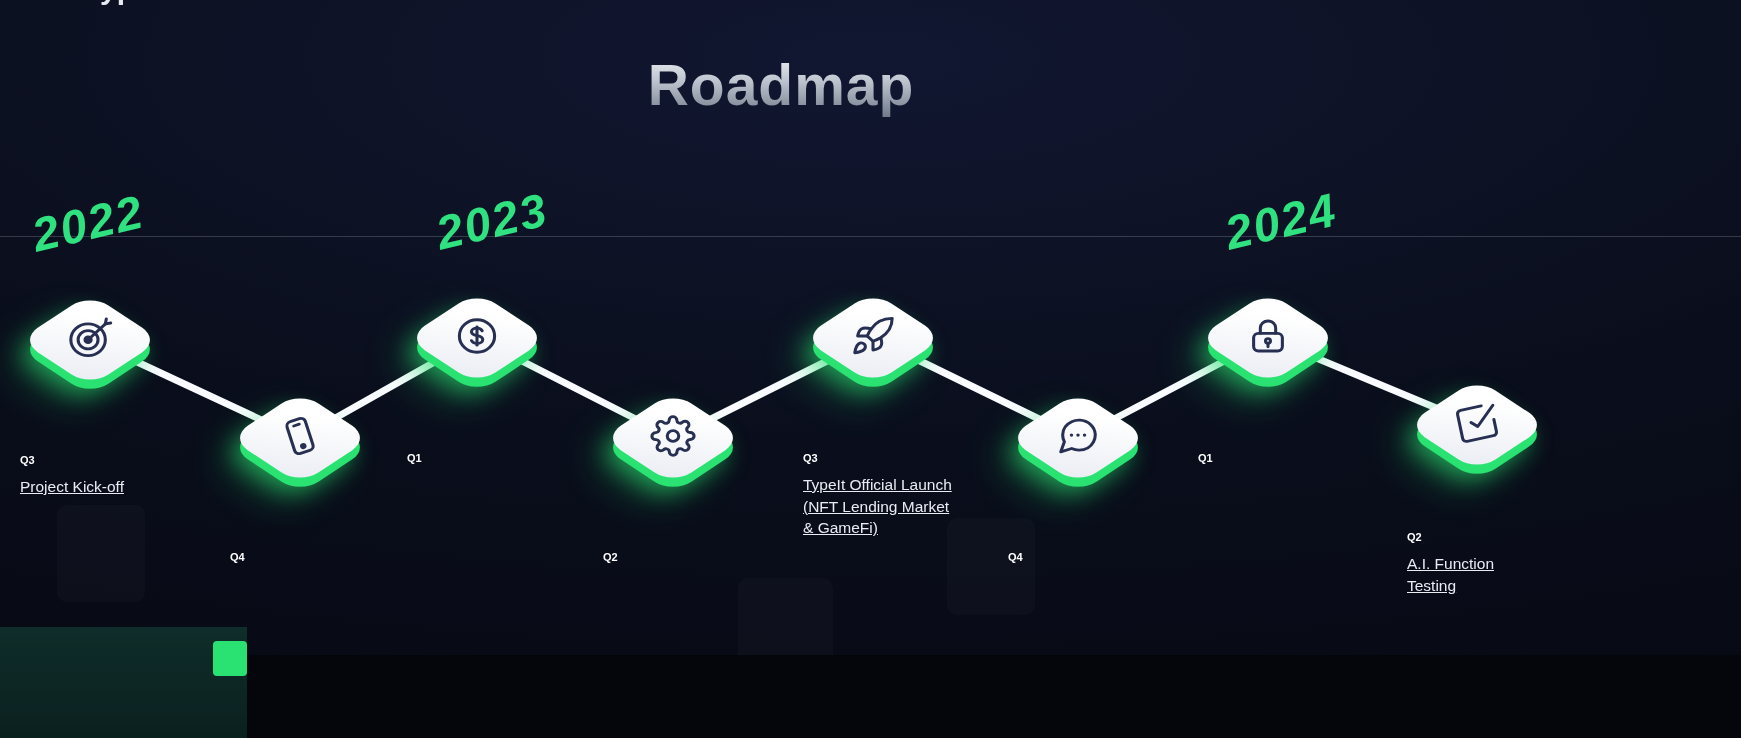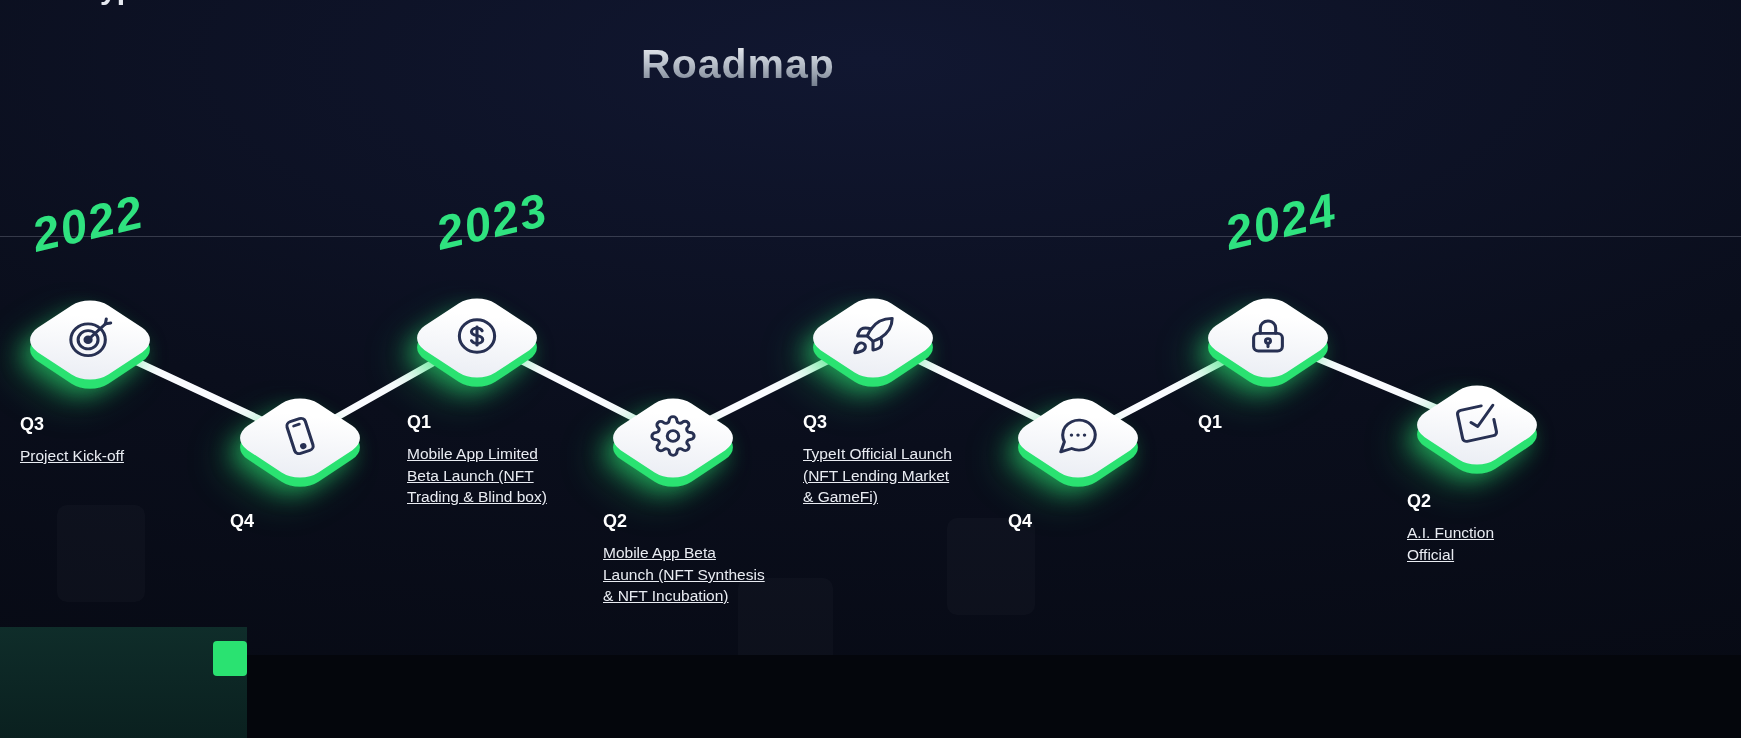--- a/index.html
+++ b/index.html
@@ -11,22 +11,22 @@
   
   .decor{position:absolute;background:rgba(255,255,255,0.025);border-radius:10px;z-index:0;}
   .bottom-band{position:absolute;left:0;top:655px;width:100%;height:83px;background:#04060c;z-index:0;}
   .teal-block{position:absolute;left:0;top:627px;width:247px;height:111px;
     background:linear-gradient(180deg,#0f2d2a 0%,#0a201f 100%);z-index:1;}
   .green-chip{position:absolute;left:213px;top:641px;width:34px;height:35px;border-radius:4px;background:#2ae271;z-index:2;}
 
   .logo{position:absolute;left:84px;top:-28px;font-size:30px;font-weight:700;color:#e6e9f0;z-index:3;}
 
   .title{
-    position:absolute;left:738px;top:14px;transform:translateX(-50%);
-    font-size:41px;font-weight:700;letter-spacing:1px;z-index:3;
+    position:absolute;left:781px;top:14px;transform:translateX(-50%);
+    font-size:57px;font-weight:700;letter-spacing:1px;z-index:3;
     background:linear-gradient(180deg,#f4f6f9 0%,#bcc3cd 45%,#6e7888 100%);
     -webkit-background-clip:text;background-clip:text;color:transparent;
   }
 
   .hairline{position:absolute;left:0;top:236px;width:100%;height:1px;background:rgba(205,210,222,0.22);z-index:0;}
 
   .year{
     position:absolute;z-index:2;font-size:47px;font-weight:800;font-style:italic;
     color:#2fe27f;letter-spacing:2px;white-space:nowrap;
   }
@@ -41,21 +41,21 @@
     box-shadow:0 10px 26px rgba(42,226,113,0.55), 0 24px 48px rgba(42,226,113,0.30);
   }
   .d-white{
     position:absolute;inset:20px;border-radius:26px;
     background:linear-gradient(145deg,#ffffff 25%,#e9ecf3 100%);
     transform:rotate(45deg);
   }
   .m-icon{position:absolute;left:0;top:-2px;width:46px;height:46px;color:#273052;transform:translate(-50%,-50%);}
   .m-icon svg{width:100%;height:100%;display:block;}
   .m-text{position:absolute;left:-70px;}
-  .m-quarter{font-size:18px;font-weight:700;color:#ffffff;margin-bottom:10px;}
+  .m-quarter{font-size:11px;font-weight:700;color:#ffffff;margin-bottom:10px;margin-top:40px;}
   .m-desc{font-size:15.5px;color:#e9ecf2;line-height:1.4;text-decoration:underline;}
 </style>
 </head>
 <body>
 
 <div class="decor" style="left:57px;top:505px;width:88px;height:97px;"></div>
 <div class="decor" style="left:947px;top:518px;width:88px;height:97px;"></div>
 <div class="decor" style="left:738px;top:578px;width:95px;height:87px;"></div>
 <div class="bottom-band"></div>
 <div class="teal-block"></div>
@@ -121,37 +121,35 @@
     </div>
     <div class="m-icon" style="transform: translate(-50%, -50%) rotate(0deg) scaleY(0.92);">
         <svg viewBox="0 0 24 24" fill="none" stroke="currentColor" stroke-width="1.6" stroke-linecap="round" stroke-linejoin="round">
           <circle cx="12" cy="12" r="9.2"></circle>
           <path d="M12 6.8v10.4"></path>
           <path d="M14.7 9.1c-.4-1-1.4-1.6-2.7-1.6-1.6 0-2.9.9-2.9 2.1s.9 1.8 2.9 2.2c2 .4 3 1 3 2.3s-1.3 2.1-3 2.1c-1.4 0-2.5-.6-2.9-1.6"></path>
         </svg>
       </div>
     <div class="m-text" style="top: 74px; width: 146px;">
       <div class="m-quarter">Q1</div>
-      <div class="m-desc">Mobile App Limited Beta Launch (NFT Trading &amp; Blind box)</div>
     </div>
   </div>
     <div class="milestone" style="left: 673px; top: 438px;">
     <div class="diamond">
       <div class="d-green"></div>
       <div class="d-white"></div>
     </div>
     <div class="m-icon" style="transform: translate(-50%, -50%) rotate(0deg) scaleY(0.92);">
         <svg viewBox="0 0 24 24" fill="none" stroke="currentColor" stroke-width="1.6" stroke-linecap="round" stroke-linejoin="round">
           <circle cx="12" cy="12" r="3"></circle>
           <path d="M19.4 15a1.65 1.65 0 0 0 .33 1.82l.06.06a2 2 0 0 1 0 2.83 2 2 0 0 1-2.83 0l-.06-.06a1.65 1.65 0 0 0-1.82-.33 1.65 1.65 0 0 0-1 1.51V21a2 2 0 0 1-2 2 2 2 0 0 1-2-2v-.09A1.65 1.65 0 0 0 9 19.4a1.65 1.65 0 0 0-1.82.33l-.06.06a2 2 0 0 1-2.83 0 2 2 0 0 1 0-2.83l.06-.06a1.65 1.65 0 0 0 .33-1.82 1.65 1.65 0 0 0-1.51-1H3a2 2 0 0 1-2-2 2 2 0 0 1 2-2h.09A1.65 1.65 0 0 0 4.6 9a1.65 1.65 0 0 0-.33-1.82l-.06-.06a2 2 0 0 1 0-2.83 2 2 0 0 1 2.83 0l.06.06a1.65 1.65 0 0 0 1.82.33H9a1.65 1.65 0 0 0 1-1.51V3a2 2 0 0 1 2-2 2 2 0 0 1 2 2v.09a1.65 1.65 0 0 0 1 1.51 1.65 1.65 0 0 0 1.82-.33l.06-.06a2 2 0 0 1 2.83 0 2 2 0 0 1 0 2.83l-.06.06a1.65 1.65 0 0 0-.33 1.82V9a1.65 1.65 0 0 0 1.51 1H21a2 2 0 0 1 2 2 2 2 0 0 1-2 2h-.09a1.65 1.65 0 0 0-1.51 1z"></path>
         </svg>
       </div>
     <div class="m-text" style="top: 73px; width: 164px;">
       <div class="m-quarter">Q2</div>
-      <div class="m-desc">Mobile App Beta Launch (NFT Synthesis &amp; NFT Incubation)</div>
     </div>
   </div>
     <div class="milestone" style="left: 873px; top: 338px;">
     <div class="diamond">
       <div class="d-green"></div>
       <div class="d-white"></div>
     </div>
     <div class="m-icon" style="transform: translate(-50%, -50%) rotate(0deg) scaleY(0.92);">
         <svg viewBox="0 0 24 24" fill="none" stroke="currentColor" stroke-width="1.6" stroke-linecap="round" stroke-linejoin="round">
           <path d="M4.5 16.5c-1.5 1.26-2 5-2 5s3.74-.5 5-2c.71-.84.7-2.13-.09-2.91a2.18 2.18 0 0 0-2.91-.09z"></path>
@@ -205,16 +203,16 @@
       <div class="d-white"></div>
     </div>
     <div class="m-icon" style="transform: translate(-50%, -50%) rotate(-12deg) scaleY(0.92);">
         <svg viewBox="0 0 24 24" fill="none" stroke="currentColor" stroke-width="1.6" stroke-linecap="round" stroke-linejoin="round">
           <path d="m9 11 3 3L22 4"></path>
           <path d="M21 12v7a2 2 0 0 1-2 2H5a2 2 0 0 1-2-2V5a2 2 0 0 1 2-2h11"></path>
         </svg>
       </div>
     <div class="m-text" style="top: 66px; width: 104px;">
       <div class="m-quarter">Q2</div>
-      <div class="m-desc">A.I. Function Official</div>
+      <div class="m-desc">A.I. Function Testing</div>
     </div>
   </div>
   </div>
 
 </body></html>

